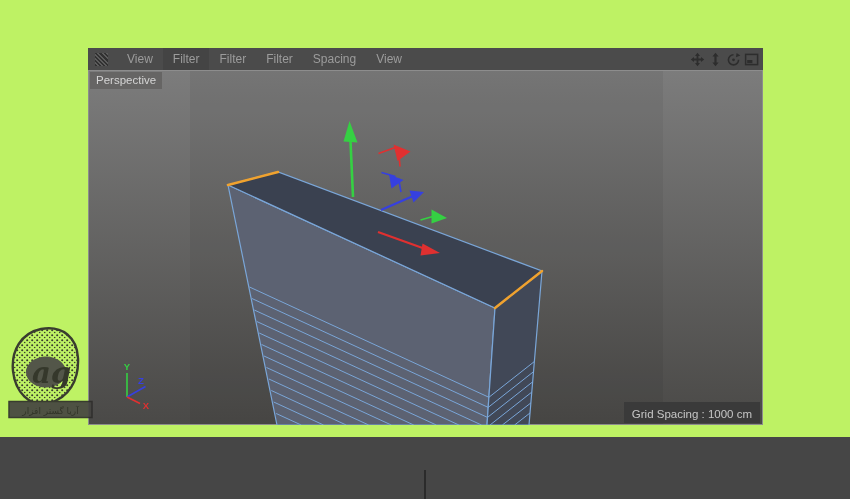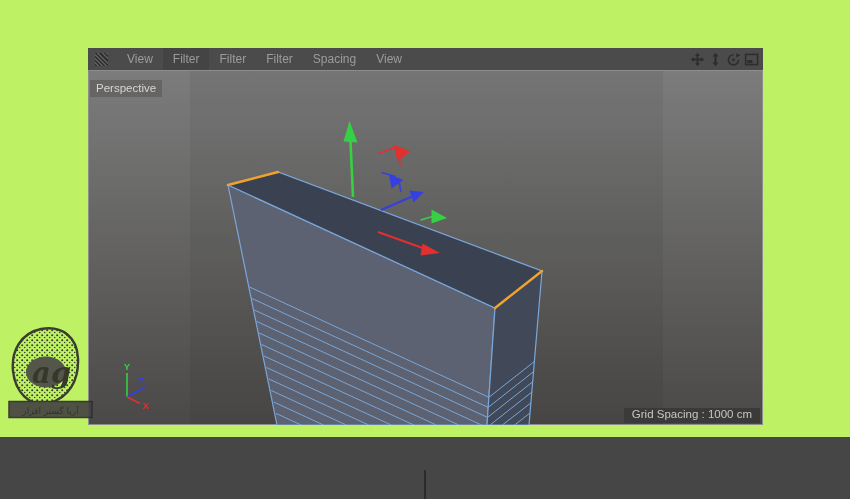--- a/index.html
+++ b/index.html
@@ -29,26 +29,26 @@
 
   .viewport{
     position:absolute;left:0;top:22px;width:675px;height:355px;
     background:linear-gradient(#7c7c7c,#4a4947);
     box-shadow:inset 0 0 0 1px #8d8d8d;
   }
   .tint{position:absolute;left:102px;right:100px;top:1px;bottom:1px;background:rgba(0,0,0,0.05);}
   .scene{position:absolute;left:0;top:0;width:675px;height:355px;display:block;}
 
   .vlabel{
-    position:absolute;left:2px;top:10px;background:#666564;color:#d5d5d5;
+    position:absolute;left:2px;top:2px;background:#666564;color:#d5d5d5;
     font-size:11.5px;padding:2px 6px 3px;
   }
   .glabel{
     position:absolute;right:3px;bottom:2px;background:#3a3a3a;color:#c6c6c6;
-    font-size:11.5px;padding:0 8px 3px;
+    font-size:11.5px;padding:6px 8px 3px;
   }
 
   
   .watermark{position:absolute;left:1px;bottom:14px;width:97px;height:97px;opacity:.92;}
   .cursor-line{position:absolute;left:424px;top:470px;width:2px;height:29px;background:#2b2b2b;}
 </style>
 </head>
 <body>
 
 <div class="page">

